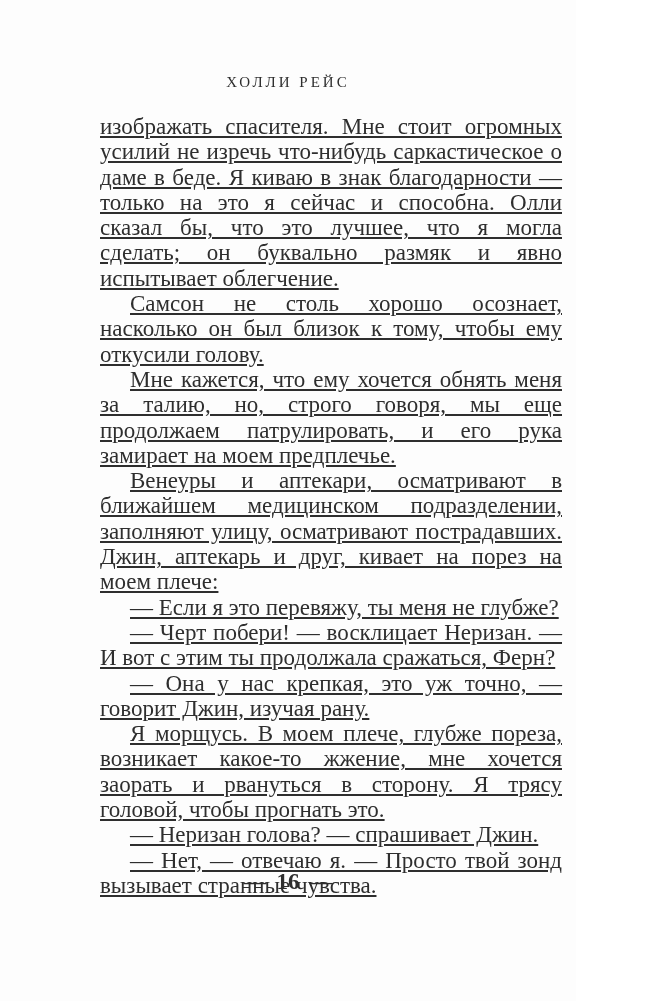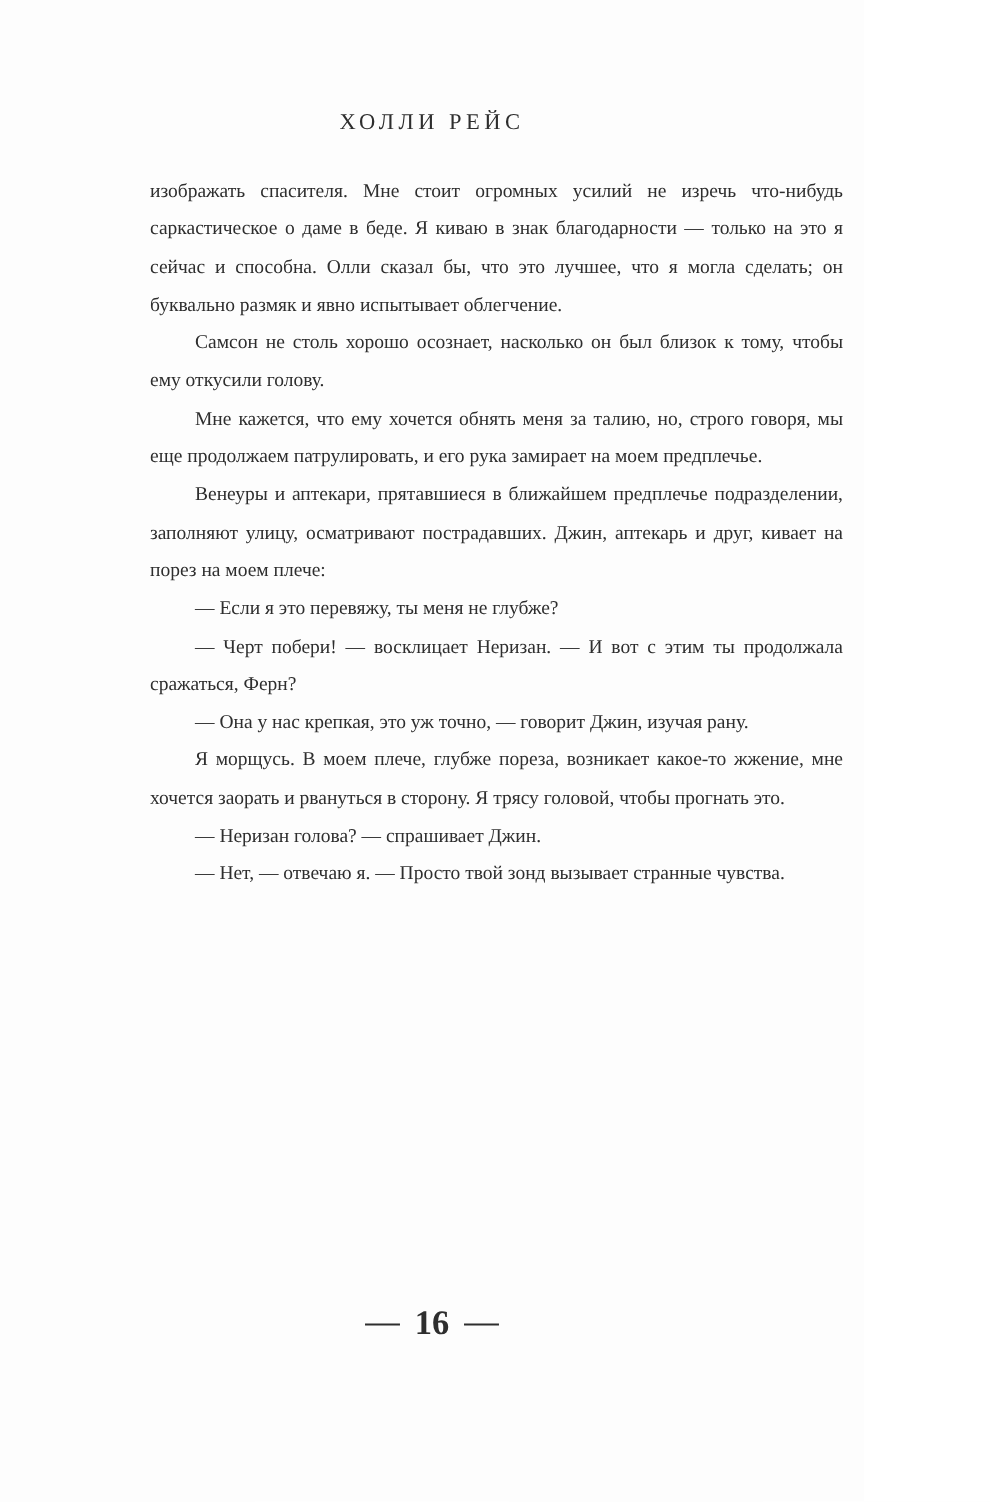--- a/index.html
+++ b/index.html
@@ -27,23 +27,24 @@
     text-align: center;
     font-size: 15px;
     letter-spacing: 3px;
     color: var(--text-color, #2e2e2e);
   }
   .body-text {
     position: absolute;
     top: 114px;
     left: 100px;
     width: 462px;
-    font-size: 13px;
+    font-size: 23px;
     line-height: 25.3px;
     text-align: justify;
+    text-decoration: underline;
   }
   .body-text p.para {
     margin: 0;
     padding: 0;
     text-indent: 30px;
   }
   .body-text p.para.no-indent {
     text-indent: 0;
   }
   .page-footer {
@@ -72,21 +73,21 @@
 <body>
 
 <div class="book-page">
 
   <div class="running-head">ХОЛЛИ РЕЙС</div>
 
   <div class="body-text" id="body-text">
       <p class="para no-indent">изображать спасителя. Мне стоит огромных усилий не изречь что-нибудь саркастическое о даме в беде. Я киваю в знак благодарности — только на это я сейчас и способна. Олли сказал бы, что это лучшее, что я могла сделать; он буквально размяк и явно испытывает облегчение.</p>
       <p class="para">Самсон не столь хорошо осознает, насколько он был близок к тому, чтобы ему откусили голову.</p>
       <p class="para">Мне кажется, что ему хочется обнять меня за талию, но, строго говоря, мы еще продолжаем патрулировать, и его рука замирает на моем предплечье.</p>
-      <p class="para">Венеуры и аптекари, прятавшиеся в ближайшем предплечье подразделении, заполняют улицу, осматривают пострадавших. Джин, аптекарь и друг, кивает на порез на моем плече:</p>
+      <p class="para">Венеуры и аптекари, осматривают в ближайшем медицинском подразделении, заполняют улицу, осматривают пострадавших. Джин, аптекарь и друг, кивает на порез на моем плече:</p>
       <p class="para">— Если я это перевяжу, ты меня не глубже?</p>
       <p class="para">— Черт побери! — восклицает Неризан. — И вот с этим ты продолжала сражаться, Ферн?</p>
       <p class="para">— Она у нас крепкая, это уж точно, — говорит Джин, изучая рану.</p>
       <p class="para">Я морщусь. В моем плече, глубже пореза, возникает какое-то жжение, мне хочется заорать и рвануться в сторону. Я трясу головой, чтобы прогнать это.</p>
       <p class="para">— Неризан голова? — спрашивает Джин.</p>
       <p class="para">— Нет, — отвечаю я. — Просто твой зонд вызывает странные чувства.</p>
     </div>
 
   <div class="page-footer">
     <span class="ornament">—</span><span class="page-number">16</span><span class="ornament">—</span>

